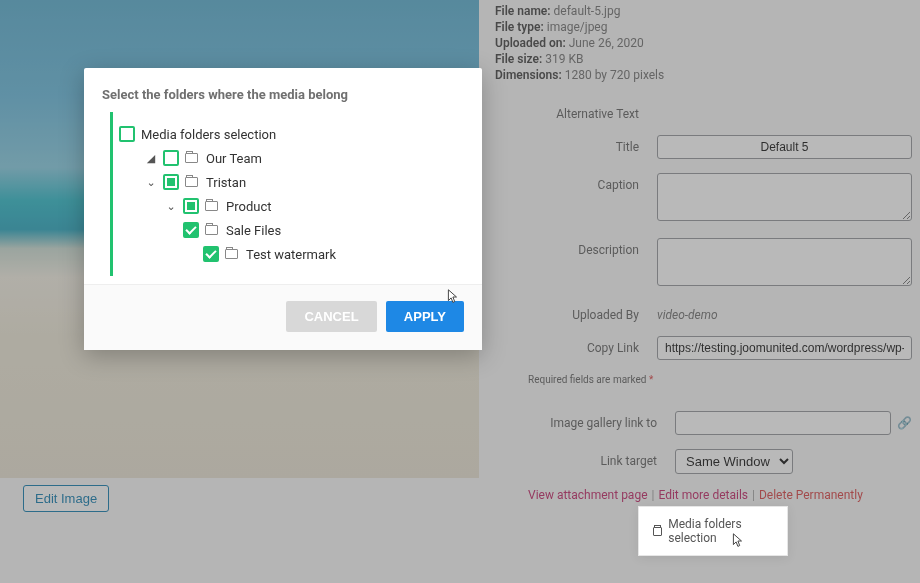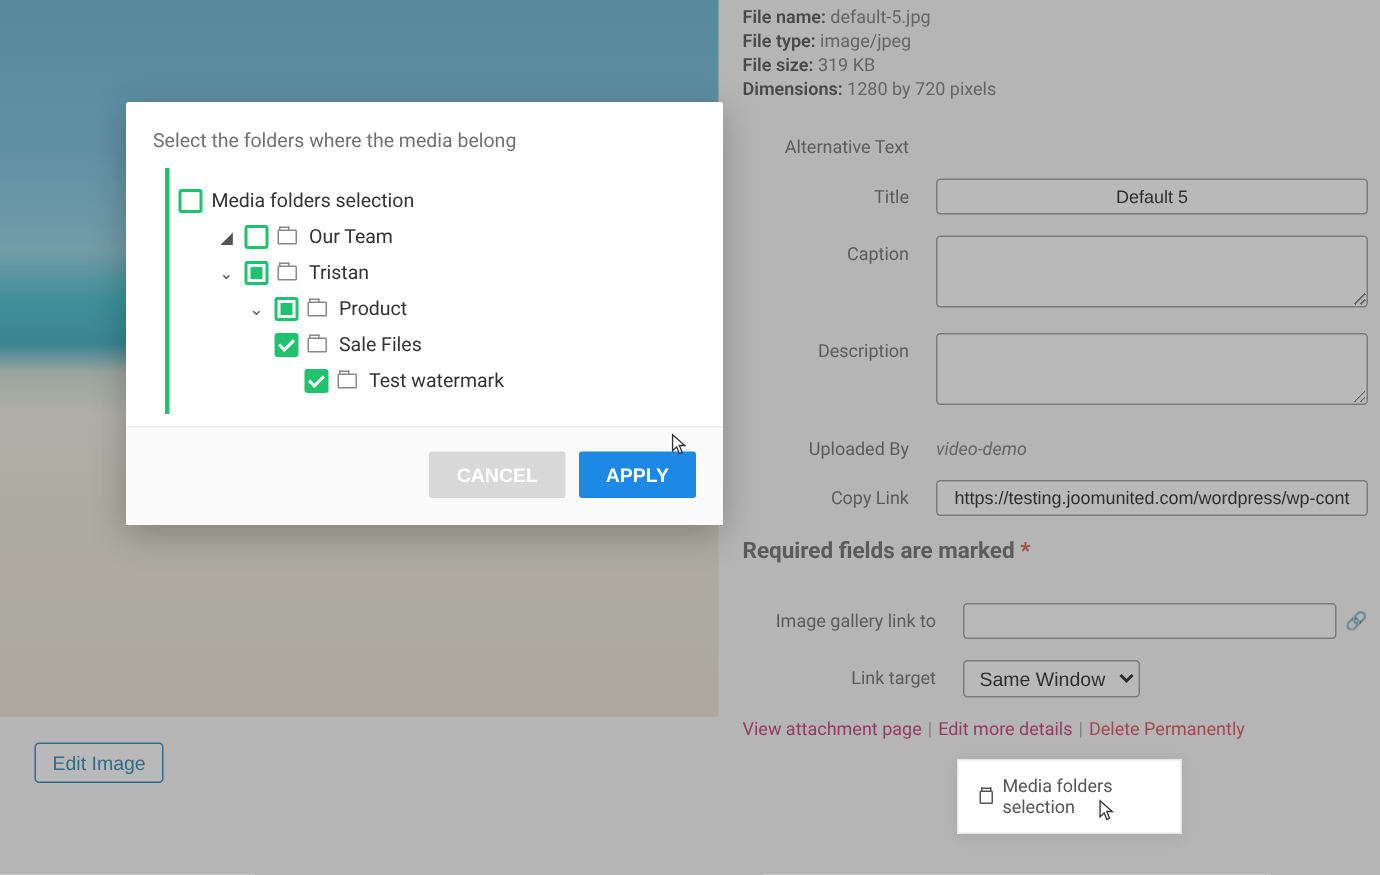--- a/index.html
+++ b/index.html
@@ -1,33 +1,33 @@
 <!DOCTYPE html>
 <html><head>
 <meta charset="utf-8">
 <style>
 * { box-sizing: border-box; margin: 0; padding: 0; }
 body { font-family: -apple-system, BlinkMacSystemFont, "Segoe UI", Roboto, sans-serif; font-size: 13px; color: #333; background: #f8f8f8; position: relative; width: 920px; height: 583px; overflow: hidden; }
 .overlay { position: absolute; inset: 0; background: rgba(100,100,100,0.45); z-index: 5; }
 .content { position: relative; display: flex; height: 100%; }
 .left-col { width: 479px; padding: 0; position: relative; }
 .image-preview { width: 479px; height: 478px; background: linear-gradient(to bottom, #4da8cc 0%, #5db5da 20%, #7ec9e0 35%, #1fb4c4 42%, #1aa0ba 48%, #c8dad0 52%, #f0ede0 58%, #ece6d4 70%, #e8e1cf 100%); position: relative; overflow: hidden; }
-.edit-btn { position: absolute; left: 23px; top: 495px; padding: 5px 11px; border: 1px solid #0073aa; background: #fff; color: #0073aa; font-size: 13px; border-radius: 3px; cursor: pointer; }
+.edit-btn { position: absolute; left: 23px; top: 485px; padding: 5px 11px; border: 1px solid #0073aa; background: #fff; color: #0073aa; font-size: 13px; border-radius: 3px; cursor: pointer; }
 .right-col { flex: 1; padding: 4px 8px 8px 16px; font-size: 12px; color: #666; }
 .meta-row { margin-bottom: 2px; }
 .meta-row b { color: #333; font-weight: 600; }
-.form-area { margin-top: 20px; }
+.form-area { margin-top: 20px; margin-left: 33px; }
 .form-row { display: flex; align-items: flex-start; margin-bottom: 14px; }
 .form-row label { width: 129px; text-align: right; padding-right: 18px; padding-top: 5px; font-size: 12px; color: #555; }
 .form-row .field { flex: 1; }
 .form-row input[type=text], .form-row textarea { width: 100%; padding: 4px 7px; border: 1px solid #8c8f94; border-radius: 3px; font-size: 12px; background: #fff; text-align: center; }
 .form-row textarea { height: 48px; resize: vertical; }
 .helper { font-size: 11px; color: #757575; margin-top: 4px; line-height: 1.4; }
 .helper a { color: #0073aa; text-decoration: underline; }
-.required-note { margin: 14px 0 26px 0; font-size: 15px; color: #555; font-weight: bold; }
+.required-note { margin: 14px 0 26px 0; font-size: 10px; color: #555; }
 .required-note span { color: #d63638; }
 .link-row input { width: 218px; }
 .link-target select { padding: 3px 6px; border: 1px solid #8c8f94; border-radius: 3px; background: #fff; font-size: 13px; }
 .attach-link-icon { margin-left: 6px; color: #666; }
 .bottom-links { margin-top: 14px; font-size: 12px; padding-left: 0; }
 .bottom-links a { color: #be185d; text-decoration: none; }
 .bottom-links .del { color: #d63638; }
 .sep { color: #999; margin: 0 4px; }
 
 .popover { position: absolute; left: 638px; top: 506px; background: #fff; border: 1px solid #e6e6e6; box-shadow: 0 2px 10px rgba(0,0,0,0.08); padding: 10px 18px 10px 14px; z-index: 30; width: 150px; }
@@ -35,21 +35,21 @@
 .folder-sm { width: 11px; height: 9px; border: 1px solid #555; border-radius: 1px; display: inline-block; position: relative; }
 .folder-sm:before { content: ""; position: absolute; top: -3px; left: 0; width: 5px; height: 2px; border: 1px solid #555; border-bottom: none; }
 
 .cursor { position: absolute; width: 18px; height: 18px; z-index: 50; }
 .cursor svg { display: block; }
 
 .dots { position: absolute; z-index: 20; pointer-events: none; }
 
 .modal { position: absolute; left: 84px; top: 68px; width: 398px; background: #fff; box-shadow: 0 6px 24px rgba(0,0,0,0.25); z-index: 40; border-radius: 2px; }
 .modal-header { padding: 16px 18px 4px; font-size: 13px; }
-.modal-title { font-weight: 400; color: #707070; margin: 3px 0 4px; }
+.modal-title { font-weight: 700; color: #707070; margin: 3px 0 4px; }
 .tree { margin: 10px 8px 4px 8px; padding: 10px 10px 10px 4px; border-left: 3px solid #21c26f; }
 .tree-row { display: flex; align-items: center; padding: 4px 2px; gap: 6px; font-size: 13px; color: #333; }
 .tree-row .indent1 { width: 20px; } .indent2 { width: 40px; } .indent3 { width: 60px; }
 .exp { width: 12px; text-align: center; color: #555; font-size: 11px; cursor: pointer; user-select: none; }
 .cb { width: 16px; height: 16px; border: 2px solid #21c26f; border-radius: 2px; display: inline-flex; align-items: center; justify-content: center; cursor: pointer; background: #fff; }
 .cb.partial { background: #fff; }
 .cb.partial:after { content: ""; display: block; width: 8px; height: 8px; background: #21c26f; }
 .cb.checked { background: #21c26f; }
 .cb.checked:after { content: ""; display: block; width: 4px; height: 8px; border: solid #fff; border-width: 0 2px 2px 0; transform: rotate(45deg); margin-top: -2px; }
 .fld { width: 13px; height: 10px; border: 1px solid #888; border-radius: 1px; display: inline-block; margin-right: 2px; position: relative; }
@@ -64,20 +64,21 @@
 
 <div class="content">
   <div class="left-col">
     <div class="image-preview"></div>
     <button class="edit-btn">Edit Image</button>
   </div>
 
   <div class="right-col">
     <div class="meta-row"><b>File name:</b> <span>default-5.jpg</span></div>
     <div class="meta-row"><b>File type:</b> <span>image/jpeg</span></div>
+    <div class="meta-row"><b>Uploaded on:</b> <span>June 26, 2020</span></div>
     <div class="meta-row"><b>File size:</b> <span>319 KB</span></div>
     <div class="meta-row"><b>Dimensions:</b> <span>1280 by 720 pixels</span></div>
 
     <div class="form-area">
       <div class="form-row">
         <label>Alternative Text</label>
       </div>
       <div class="form-row">
         <label>Title</label>
         <div class="field"><input type="text" value="Default 5" style=""></div>

